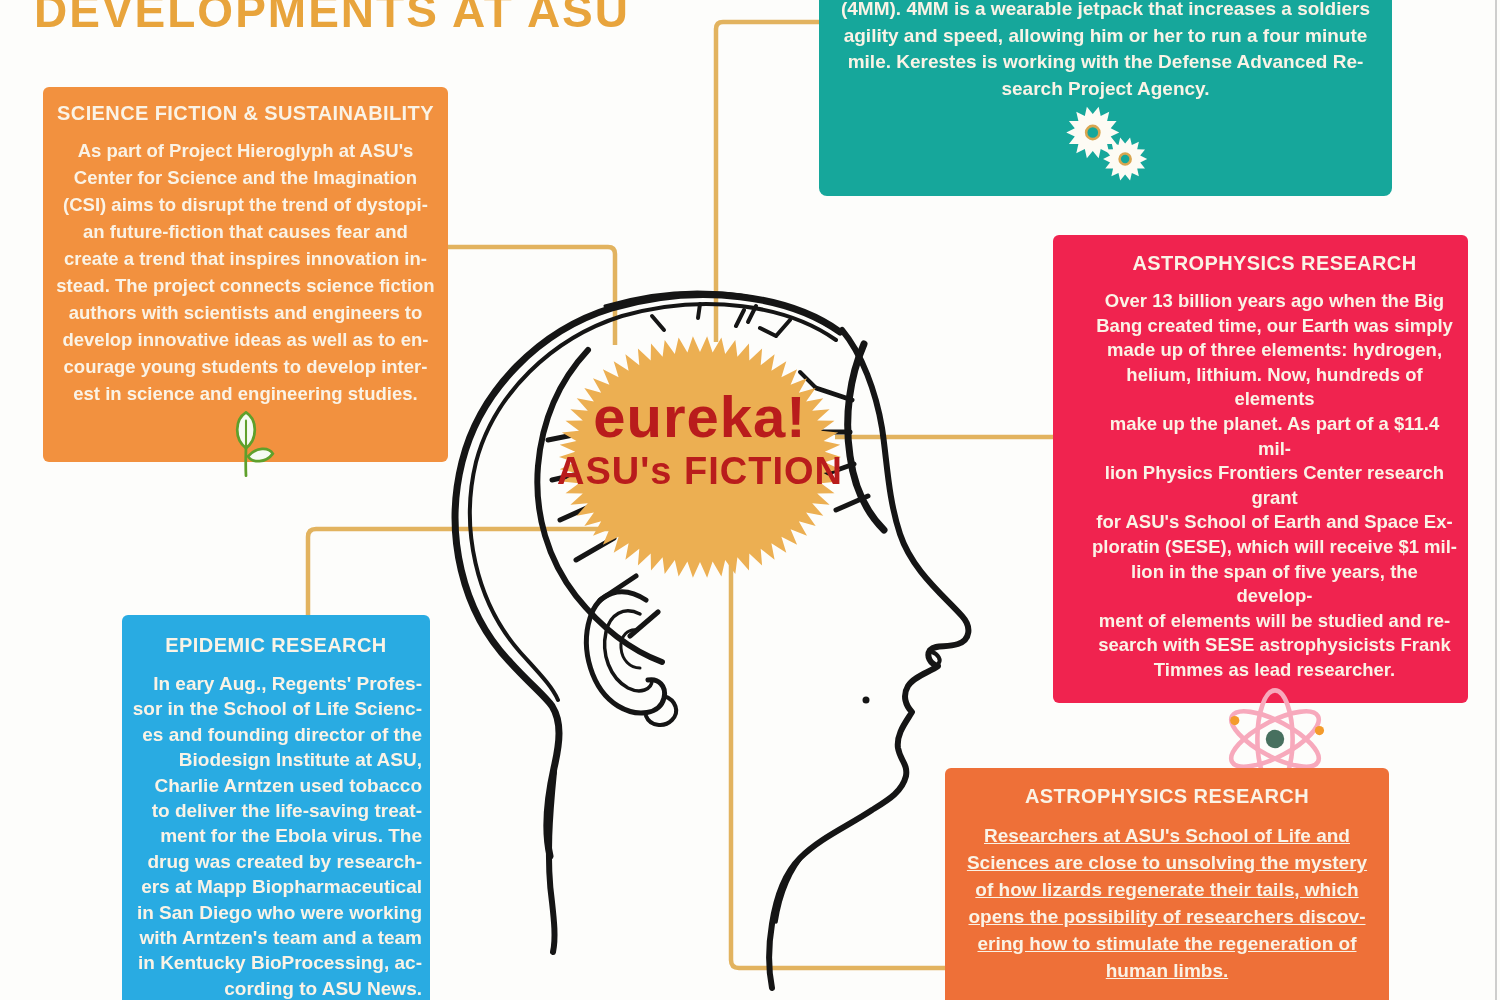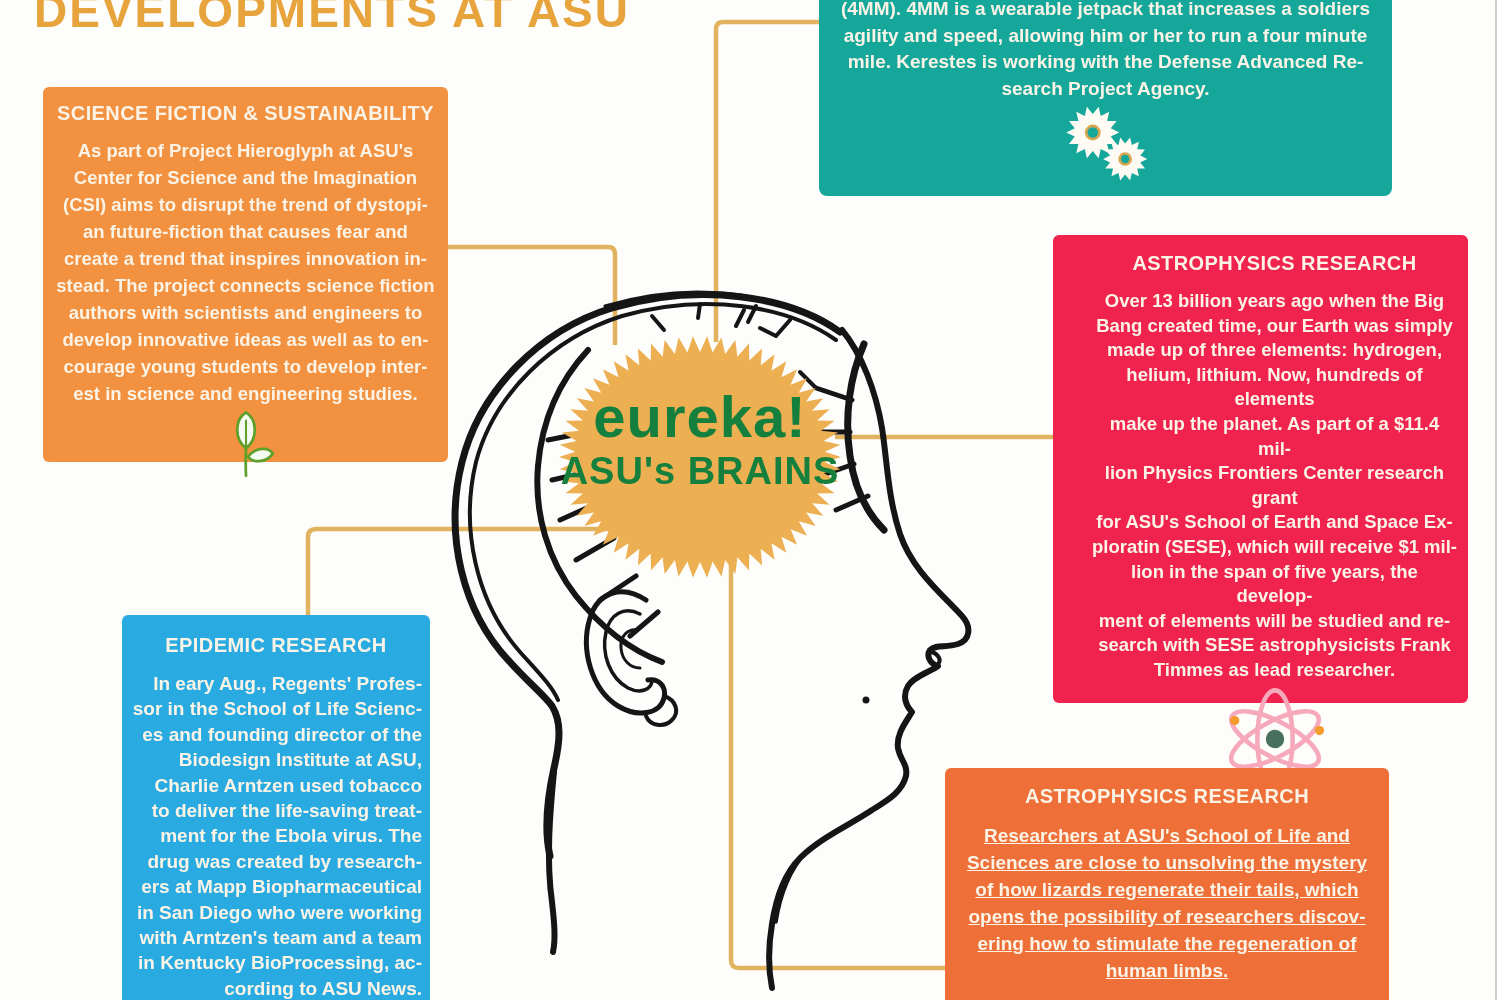--- a/index.html
+++ b/index.html
@@ -31,21 +31,21 @@
   #box-tech .body{font-size:19px;line-height:26.5px;margin-top:0;}
   #box-astro{left:1053px;top:235px;width:415px;height:468px;padding:16px 10px;}
   #box-astro .body{line-height:24.6px;margin-top:14px;}
   #box-epidemic{left:122px;top:615px;width:308px;height:400px;padding:18px 8px;}
   #box-epidemic .body{font-size:19px;line-height:25.4px;margin-top:14px;text-align:right;}
   #box-regen{left:945px;top:768px;width:444px;height:250px;padding:16px 12px;}
   #box-regen .body{font-size:19px;line-height:27px;margin-top:14px;text-decoration:underline;}
   
   .badge-label{
     position:absolute;left:555px;top:388px;width:290px;z-index:2;
-    text-align:center;color:#15803d;
+    text-align:center;color:#b91c1c;
   }
   .badge-label .l1{font-size:58px;font-weight:700;line-height:1;letter-spacing:1px;}
   .badge-label .l2{font-size:38px;font-weight:700;line-height:1.15;letter-spacing:1px;margin-top:4px;}
   .page-edge{
     position:absolute;top:0;bottom:0;right:3px;width:2px;z-index:5;
     background:#bdbdbd;opacity:.75;
   }
 </style>
 </head>
 <body>
@@ -89,21 +89,21 @@
       <path stroke-width="4" d="M816,388 L 800,372 M812,432 L 794,420 M794,420 L 780,428 M820,476 L 800,470"></path>
       <path stroke-width="4" d="M790,320 L 776,336 M776,336 L 760,328 M744,310 L 736,326"></path>
       <path stroke-width="4" d="M652,316 L 664,330 M700,304 L 698,318 M756,306 L 748,322"></path>
     </g>
 
     <polygon id="starburst" fill="#ECAF52" points="841.0,457.0 824.8,462.3 840.3,469.2 823.6,472.9 838.1,481.4 821.0,483.3 834.5,493.2 817.2,493.5 829.6,504.7 812.2,503.2 823.3,515.7 806.1,512.5 815.7,526.1 798.8,521.3 807.0,535.8 790.6,529.3 797.1,544.7 781.4,536.7 786.3,552.7 771.4,543.2 774.6,559.7 760.7,548.8 762.1,565.6 749.3,553.5 749.0,570.5 737.4,557.2 735.3,574.1 725.2,559.9 721.4,576.6 712.6,561.5 707.1,577.8 700.0,562.0 692.9,577.8 687.4,561.5 678.6,576.6 674.8,559.9 664.7,574.1 662.6,557.2 651.0,570.5 650.7,553.5 637.9,565.6 639.3,548.8 625.4,559.7 628.6,543.2 613.7,552.7 618.6,536.7 602.9,544.7 609.4,529.3 593.0,535.8 601.2,521.3 584.3,526.1 593.9,512.5 576.7,515.7 587.8,503.2 570.4,504.7 582.8,493.5 565.5,493.2 579.0,483.3 561.9,481.4 576.4,472.9 559.7,469.2 575.2,462.3 559.0,457.0 575.2,451.7 559.7,444.8 576.4,441.1 561.9,432.6 579.0,430.7 565.5,420.8 582.8,420.5 570.4,409.3 587.8,410.8 576.7,398.3 593.9,401.5 584.3,387.9 601.2,392.7 593.0,378.2 609.4,384.7 602.9,369.3 618.6,377.3 613.7,361.3 628.6,370.8 625.4,354.3 639.3,365.2 637.9,348.4 650.7,360.5 651.0,343.5 662.6,356.8 664.7,339.9 674.8,354.1 678.6,337.4 687.4,352.5 692.9,336.2 700.0,352.0 707.1,336.2 712.6,352.5 721.4,337.4 725.2,354.1 735.3,339.9 737.4,356.8 749.0,343.5 749.3,360.5 762.1,348.4 760.7,365.2 774.6,354.3 771.4,370.8 786.3,361.3 781.4,377.3 797.1,369.3 790.6,384.7 807.0,378.2 798.8,392.7 815.7,387.9 806.1,401.5 823.3,398.3 812.2,410.8 829.6,409.3 817.2,420.5 834.5,420.8 821.0,430.7 838.1,432.6 823.6,441.1 840.3,444.8 824.8,451.7"></polygon>
   </svg>
 
   <div class="badge-label">
     <div class="l1">eureka!</div>
-    <div class="l2">ASU's BRAINS</div>
+    <div class="l2">ASU's FICTION</div>
   </div>
 
   <div class="box" id="box-science" style="background-color: rgb(242, 145, 63);">
     <h2>SCIENCE FICTION &amp; SUSTAINABILITY</h2>
     <div class="body">As part of Project Hieroglyph at ASU's<br>Center for Science and the Imagination<br>(CSI) aims to disrupt the trend of dystopi-<br>an future-fiction that causes fear and<br>create a trend that inspires innovation in-<br>stead. The project connects science fiction<br>authors with scientists and engineers to<br>develop innovative ideas as well as to en-<br>courage young students to develop inter-<br>est in science and engineering studies.</div>
     <div class="icon">
       <svg width="90" height="66" viewBox="0 0 90 96">
         <g stroke="#5FA02B" stroke-width="4" fill="#F6FBF2" stroke-linecap="round">
           <path d="M45,94 C44,76 45,62 45,50" fill="none"></path>
           <path d="M45,54 C27,40 29,12 45,2 C61,12 63,40 45,54 Z"></path>

